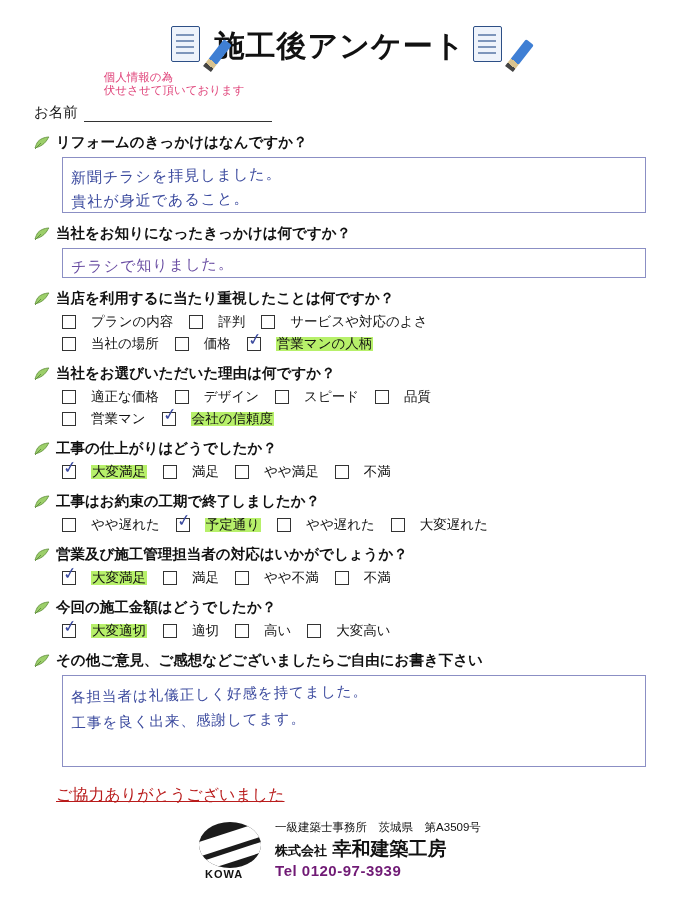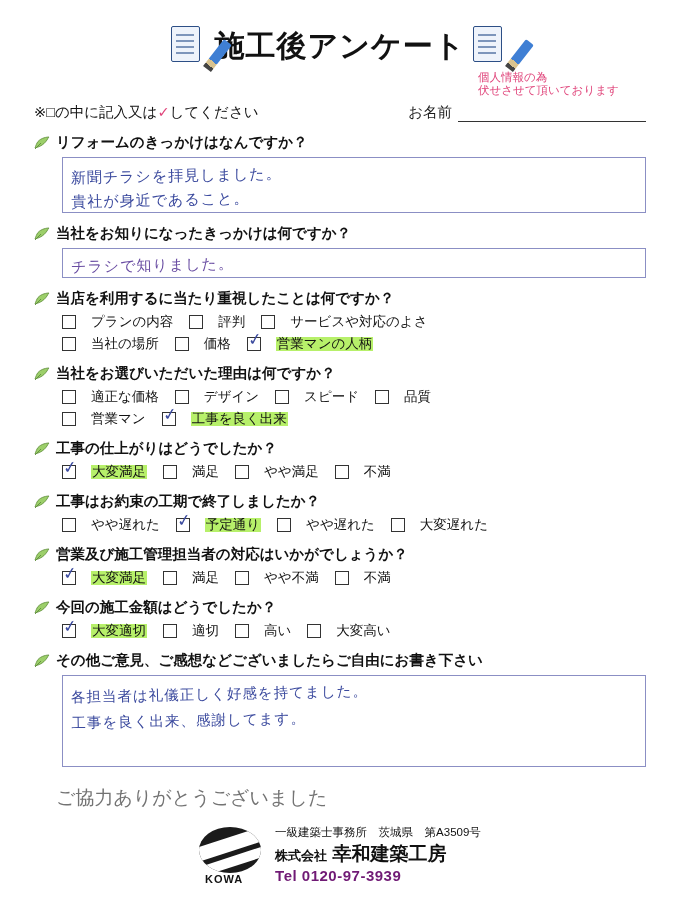--- a/index.html
+++ b/index.html
@@ -103,21 +103,21 @@
     transform:rotate(-8deg);
   }
   .opt.marked{}
   .hl{
     background:linear-gradient(transparent 12%, #b7f06a 12%, #b7f06a 88%, transparent 88%);
     padding:0 1px;
   }
 
   
   .thanks{
-    margin:18px 0 0 56px;font-size:19px;color:#737373;
+    margin:18px 0 0 56px;font-size:16px;color:#b91c1c;text-decoration:underline;
   }
 
   
   .footer{
     margin-top:14px;display:flex;align-items:center;justify-content:center;gap:14px;
   }
   .logo{
     width:62px;height:58px;position:relative;flex:0 0 auto;
   }
   .logo .ellipse{
@@ -154,23 +154,20 @@
         <span class="pen"></span>
     </span>
     <span class="title">施工後アンケート</span>
     <span class="doc-icon">
       <span class="sheet"></span>
         <span class="pen"></span>
     </span>
   </div>
 
   <div class="instr-row">
-    <div class="instr">
-      <span>※□の中に記入又は</span><span class="check-mark">✓</span><span>してください</span>
-    </div>
     <div class="name-block">
       <span class="name-label">お名前</span>
       <span class="name-line">
         <span class="name-hand" style="white-space:pre-line;">個人情報の為
 伏せさせて頂いております</span>
       </span>
     </div>
   </div>
 
   <div class="qwrap">
@@ -274,21 +271,21 @@
             <span>品質</span>
           </span>
         <span class="opt">
             <span class="box"></span>
             <span>営業マン</span>
           </span>
         <span class="opt marked">
             <span class="box">
               <span class="tick">✓</span>
             </span>
-            <span class="hl">工事を良く出来</span>
+            <span class="hl">会社の信頼度</span>
           </span>
       </div>
     </div>
 
     <div class="q">
       <div class="q-head">
         <span class="leaf">
           <svg width="16" height="14" viewBox="0 0 16 14">
               <path d="M1 12 C4 11 9 10 13 4 C14 2 15 1 15 1 C11 1 5 3 3 7 C2 9 1 12 1 12 Z" fill="#9ccf6a" stroke="#5d8c3a" stroke-width="0.8"></path>
               <path d="M1 13 L7 7" stroke="#5d8c3a" stroke-width="0.9" fill="none"></path>

